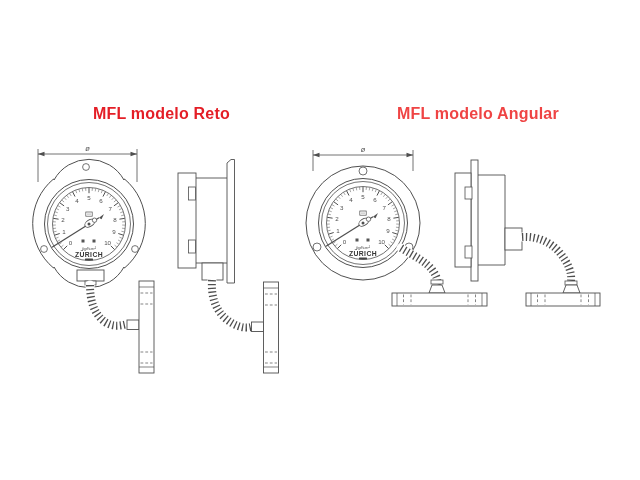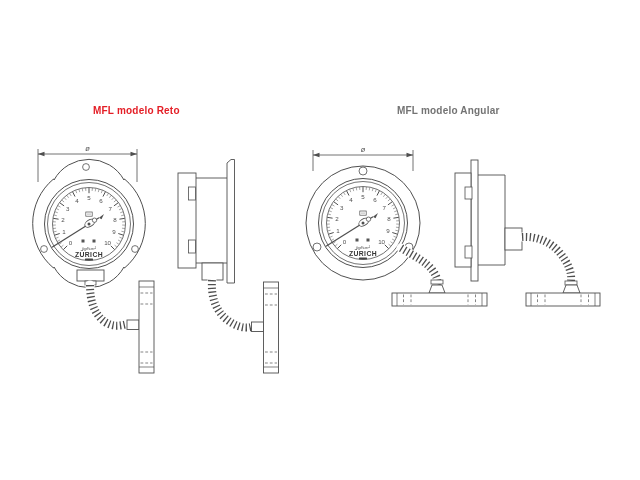--- a/index.html
+++ b/index.html
@@ -1,34 +1,34 @@
 <!DOCTYPE html>
 <html><head>
 <meta charset="utf-8">
 <style>
   html,body{margin:0;padding:0;background:#fff;}
   .canvas{
     position:relative;width:640px;height:480px;background:#fff;
     overflow:hidden;font-family:"Liberation Sans",sans-serif;
   }
   .model-title{
-    position:absolute;top:105px;font-size:10px;font-weight:bold;
+    position:absolute;top:105px;font-size:16px;font-weight:bold;
     letter-spacing:.2px;white-space:nowrap;
   }
   #title-reto{left:93px;}
   #title-angular{left:397px;}
   svg{position:absolute;left:0;top:0;}
   text{font-family:"Liberation Sans",sans-serif;}
 </style>
 </head>
 <body>
 
 <div class="canvas" style="background: rgb(255, 255, 255);">
   <div class="model-title" id="title-reto" style="color: rgb(228, 30, 38);">MFL modelo Reto</div>
-  <div class="model-title" id="title-angular" style="color: #737373;">MFL modelo Angular</div>
+  <div class="model-title" id="title-angular" style="color: #ef4444;">MFL modelo Angular</div>
   <svg id="drawing" width="640" height="480" viewBox="0 0 640 480">
       <g>
         <line x1="38" y1="149" x2="38" y2="182" stroke="#4f4f4f" stroke-width="0.8"></line>
         <line x1="137" y1="149" x2="137" y2="182" stroke="#4f4f4f" stroke-width="0.8"></line>
         <line x1="38" y1="154" x2="137" y2="154" stroke="#4f4f4f" stroke-width="0.8"></line>
         <polygon points="38,154 44.5,151.7 44.5,156.3" fill="#4f4f4f"></polygon>
         <polygon points="137,154 130.5,151.7 130.5,156.3" fill="#4f4f4f"></polygon>
         <text x="87.5" y="151" text-anchor="middle" font-size="7.5" font-style="italic" fill="#4f4f4f" font-family="&quot;DejaVu Sans&quot;,sans-serif">ø</text>
         <path d="M 54,180 A 40 40 0 0 1 124,180 L 124.5,179 A 58 58 0 0 1 124.5,268 L 124,267 A 40 40 0 0 1 54,267 L 53.5,268 A 58 58 0 0 1 53.5,179 Z" fill="#fff" stroke="#4f4f4f" stroke-width="1"></path>
         <circle cx="86" cy="167" r="3.4" fill="#fff" stroke="#4f4f4f" stroke-width="0.8"></circle>

